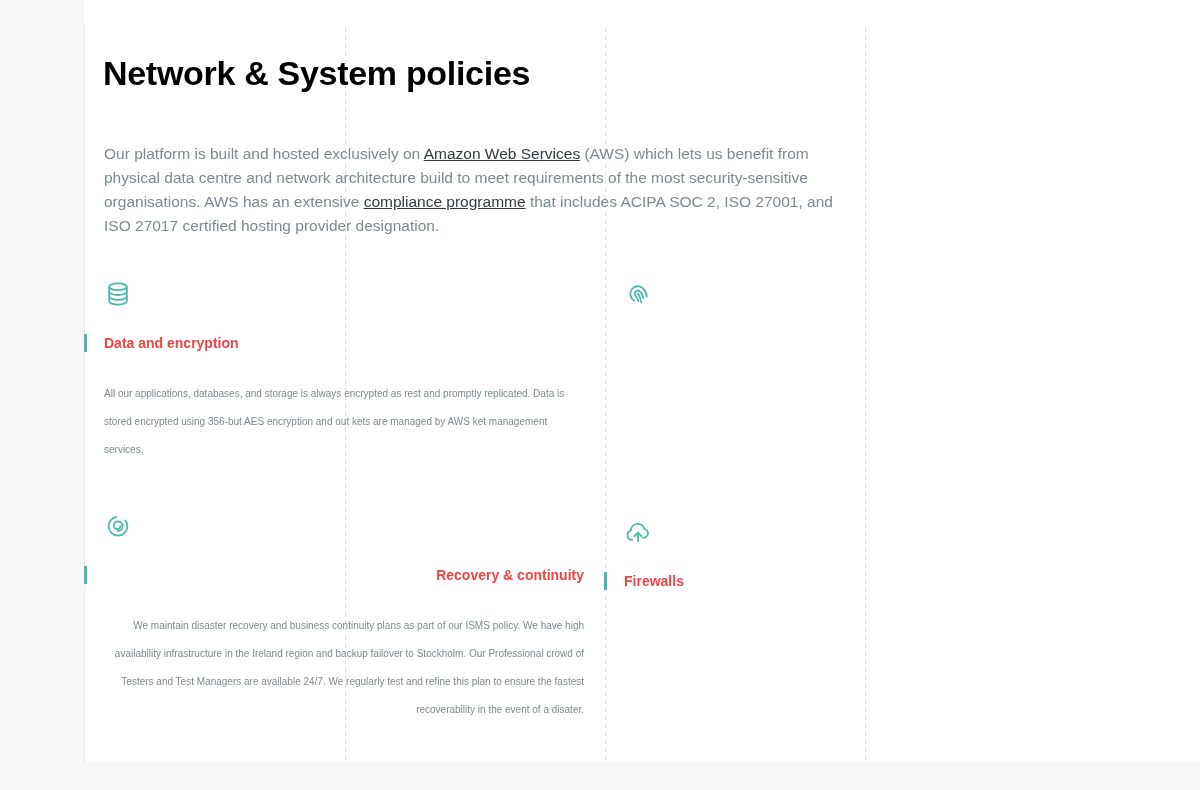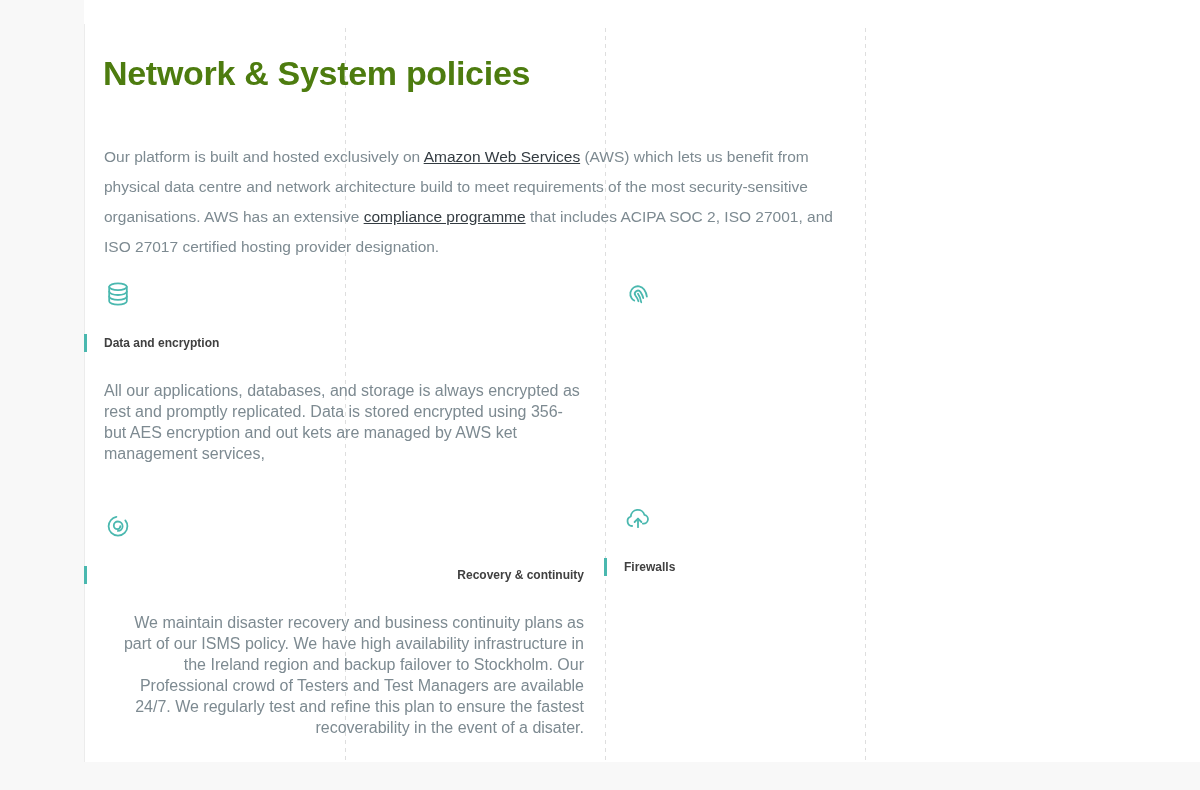--- a/index.html
+++ b/index.html
@@ -26,54 +26,54 @@
   .v-dotted {
     position:absolute; top:28px; width:1px; height:734px;
     background:repeating-linear-gradient(to bottom,#dedede 0 4px,transparent 4px 8px);
   }
   .v-dotted.d1 { left:345px; }
   .v-dotted.d2 { left:605px; }
   .v-dotted.d3 { left:865px; }
 
   .page-title {
     position:absolute; left:103px; top:54px;
-    font-size:34px; font-weight:700; color:#4d7c0f;
+    font-size:34px; font-weight:700; color:#000000;
     letter-spacing:-0.3px;
   }
   .intro {
     position:absolute; left:104px; top:142px; width:736px;
-    font-size:15.5px; line-height:30px; color:#7d8a91;
+    font-size:15.5px; line-height:24px; color:#7d8a91;
   }
   .intro a {
     color:#333b41; text-decoration:underline; font-weight:400; cursor:pointer;
   }
 
   .card { position:absolute; }
   .card.c1 { left:104px; top:280px; width:480px; }
   .card.c2 { left:624px; top:280px; width:500px; }
   .card.c3 { left:104px; top:512px; width:480px;text-align:right; }
-  .card.c4 { left:624px; top:504px; width:500px; }
+  .card.c4 { left:624px; top:518px; width:500px; }
 
   .card .icon { width:28px; height:28px; margin-bottom:25px; }
   .card .icon svg { display:block; }
   .card .icon path, .card .icon ellipse {
     fill:none; stroke:#4ab8af; stroke-width:1.8;
     stroke-linecap:round; stroke-linejoin:round;
   }
   .card h3 {
     position:relative;
-    font-size:12px; font-weight:700; color:#404040;
+    font-size:14px; font-weight:700; color:#ef4444;
     margin:0 0 27px 0; line-height:20px;
   }
   .card h3 .accent {
     position:absolute; left:-20px; top:1px; width:3px; height:18px;
     background:#4ab8af;
   }
   .card p {
-    font-size:16px; line-height:21px; color:#7d8a91;
+    font-size:10px; line-height:28px; color:#7d8a91;
   }
 </style>
 </head>
 <body>
 
 <div class="page">
 
   <div class="left-strip"></div>
   <div class="bottom-strip"></div>
   <div class="v-solid"></div>

